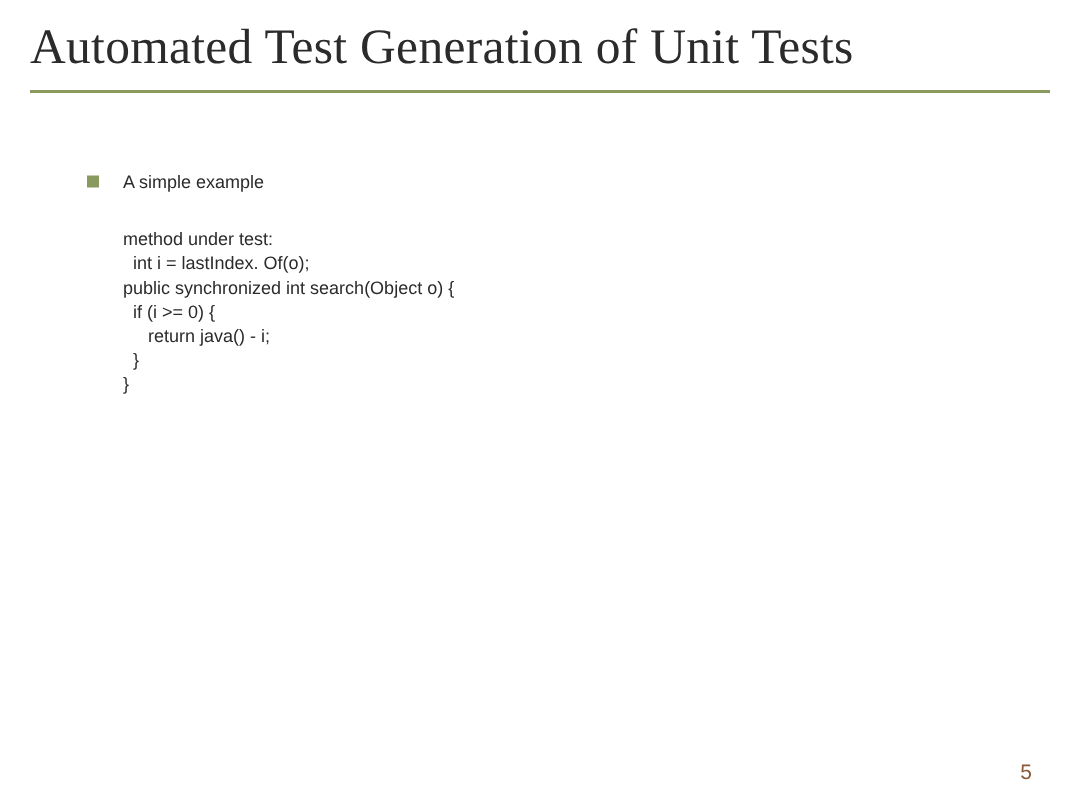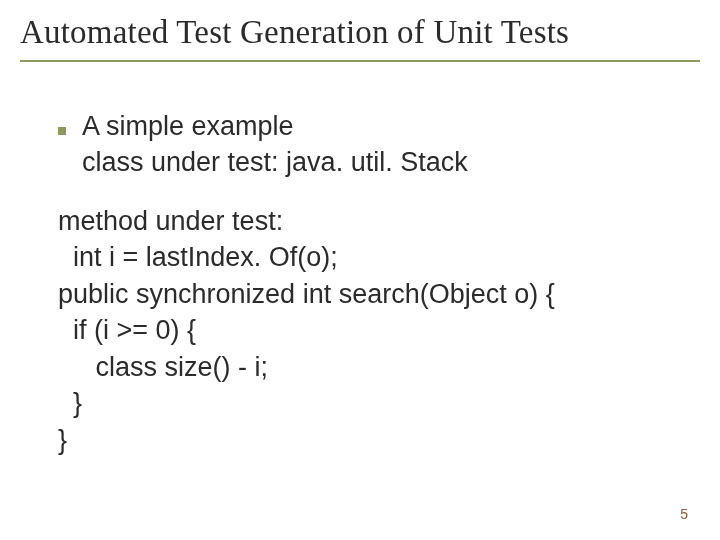--- a/index.html
+++ b/index.html
@@ -31,41 +31,42 @@
     left: 20px;
     width: 680px;
     height: 0;
     border-bottom: 2px solid #8a9a5f;
   }
   .content {
     position: absolute;
     top: 108px;
     left: 58px;
     font-family: Arial, Helvetica, sans-serif;
-    font-size: 27px;
+    font-size: 12px;
     color: #2b2b2b;
     line-height: 1.35;
   }
   .bullet-row {
     display: flex;
     align-items: baseline;
   }
   .bullet {
     width: 8px;
     height: 8px;
     background: #8a9a5f;
     margin-right: 16px;
     margin-top: 9px;
     flex-shrink: 0;
   }
   .indent {
     margin-left: 24px;
   }
   .block {
     margin-top: 22px;
+    margin-left: 24px;
   }
   .code-line {
     white-space: pre;
   }
   .page-num {
     position: absolute;
     bottom: 18px;
     right: 28px;
     font-family: Arial, Helvetica, sans-serif;
     font-size: 14px;
@@ -77,27 +78,26 @@
 
 <div class="slide">
   <div class="title">Automated Test Generation of Unit Tests</div>
   <div class="title-underline"></div>
 
   <div class="content">
     <div class="bullet-row">
       <div class="bullet"></div>
       <div>A simple example</div>
     </div>
-    <div class="indent">class under test: java. util. Stack</div>
 
     <div class="block">
       <div class="code-line">method under test:</div>
       <div class="code-line">  int i = lastIndex. Of(o);</div>
       <div class="code-line">public synchronized int search(Object o) {</div>
       <div class="code-line">  if (i &gt;= 0) {</div>
-      <div class="code-line">     class size() - i;</div>
+      <div class="code-line">     return java() - i;</div>
       <div class="code-line">  }</div>
       <div class="code-line">}</div>
     </div>
   </div>
 
   <div class="page-num">5</div>
 </div>
 
 </body></html>

